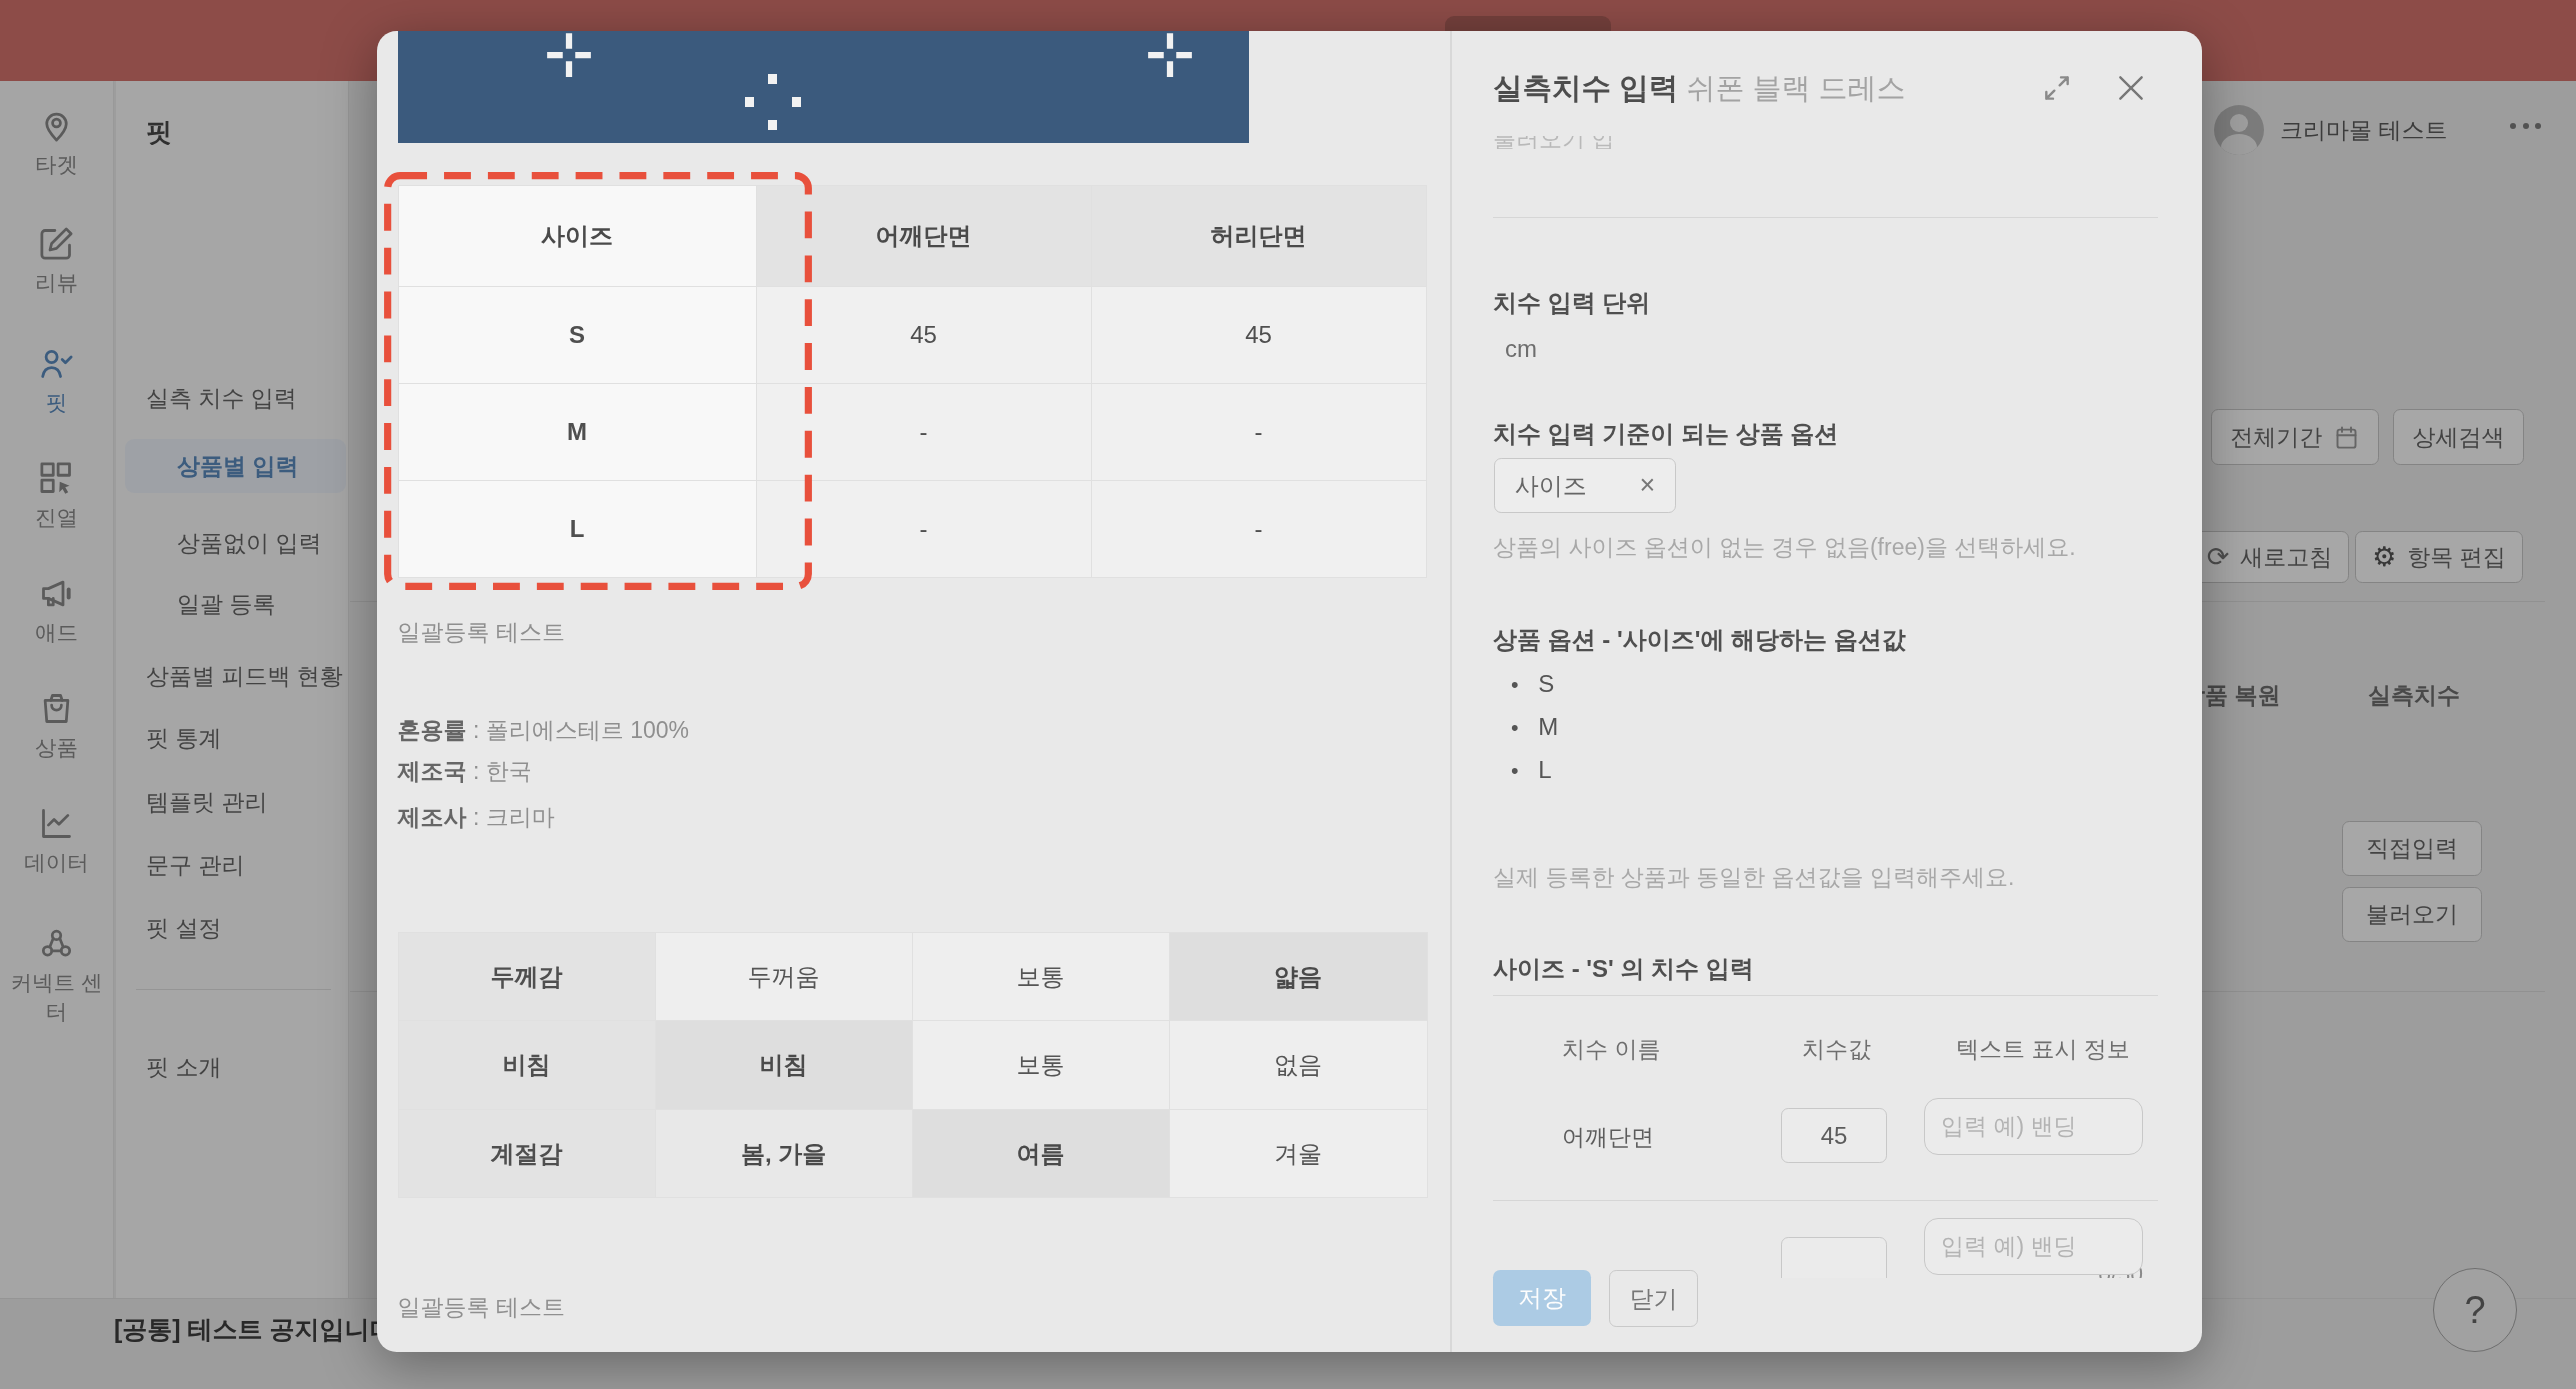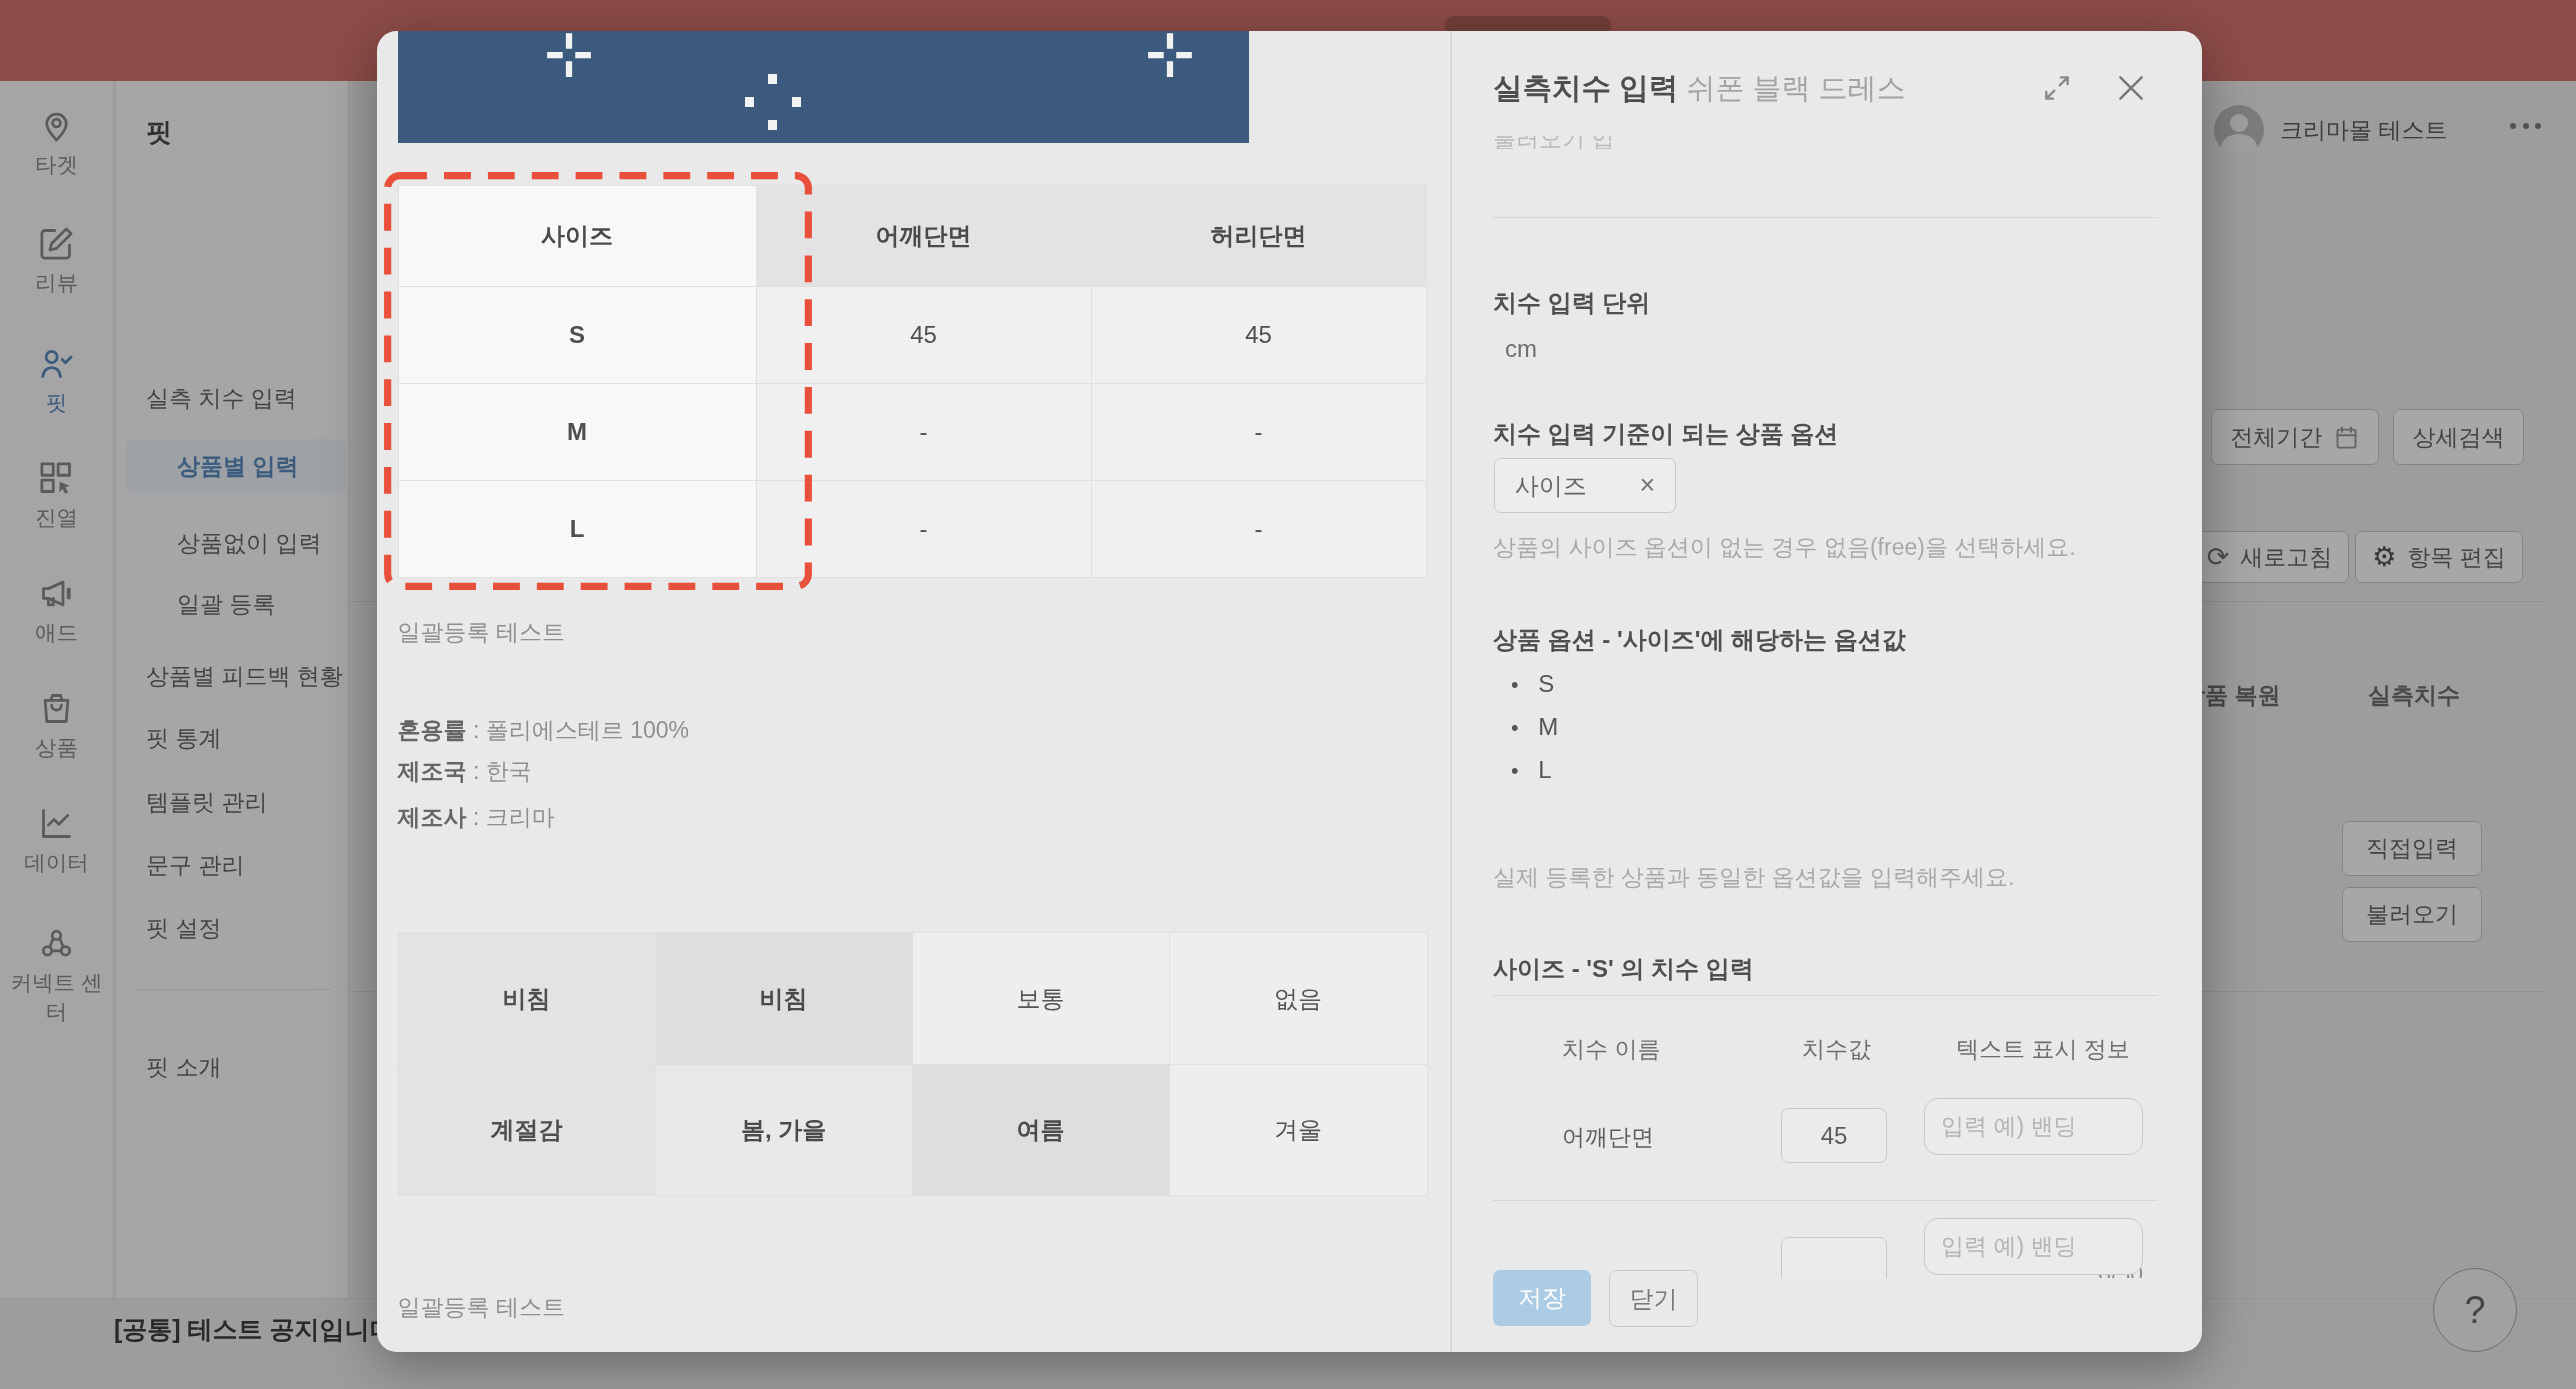--- a/index.html
+++ b/index.html
@@ -301,20 +301,26 @@
     </div>
 
     <table class="fit-table">
       <colgroup>
           <col style="width:257px;">
           <col style="width:257px;">
           <col style="width:257px;">
           <col style="width:258px;">
         </colgroup>
       <tbody>
+          <tr style="height:88px;">
+        <td class="lab">두께감</td>
+        <td>두꺼움</td>
+        <td>보통</td>
+        <td class="sel">얇음</td>
+      </tr>
       <tr style="height:89px;">
         <td class="lab">비침</td>
         <td class="sel">비침</td>
         <td>보통</td>
         <td>없음</td>
       </tr>
       <tr style="height:88px;">
         <td class="lab">계절감</td>
         <td class="semi">봄, 가을</td>
         <td class="sel">여름</td>

